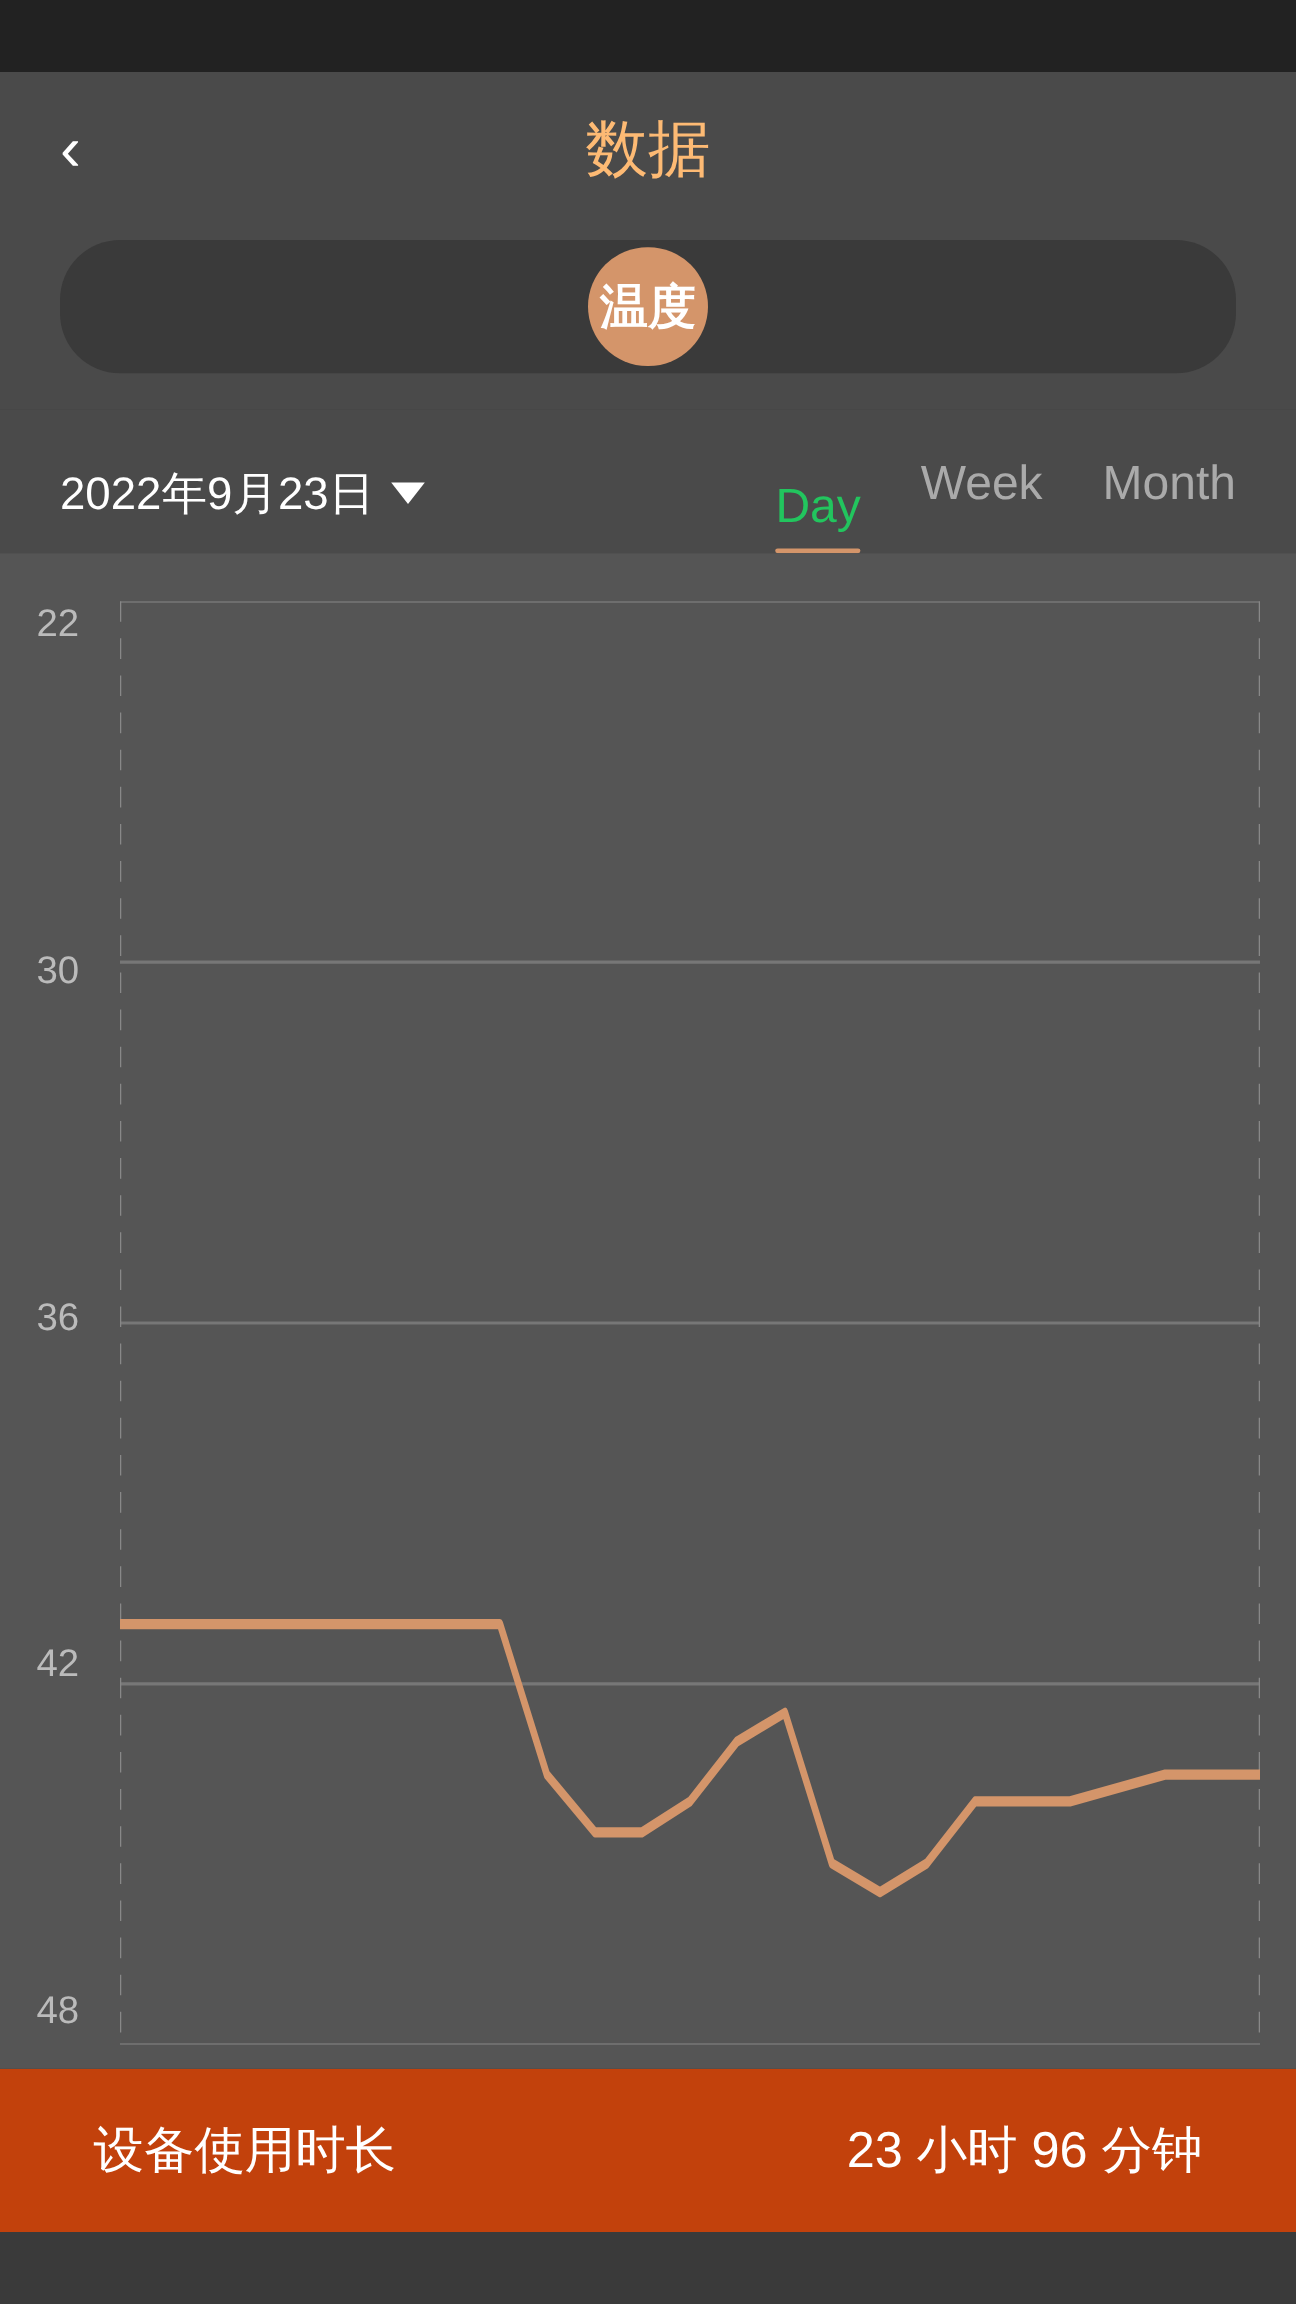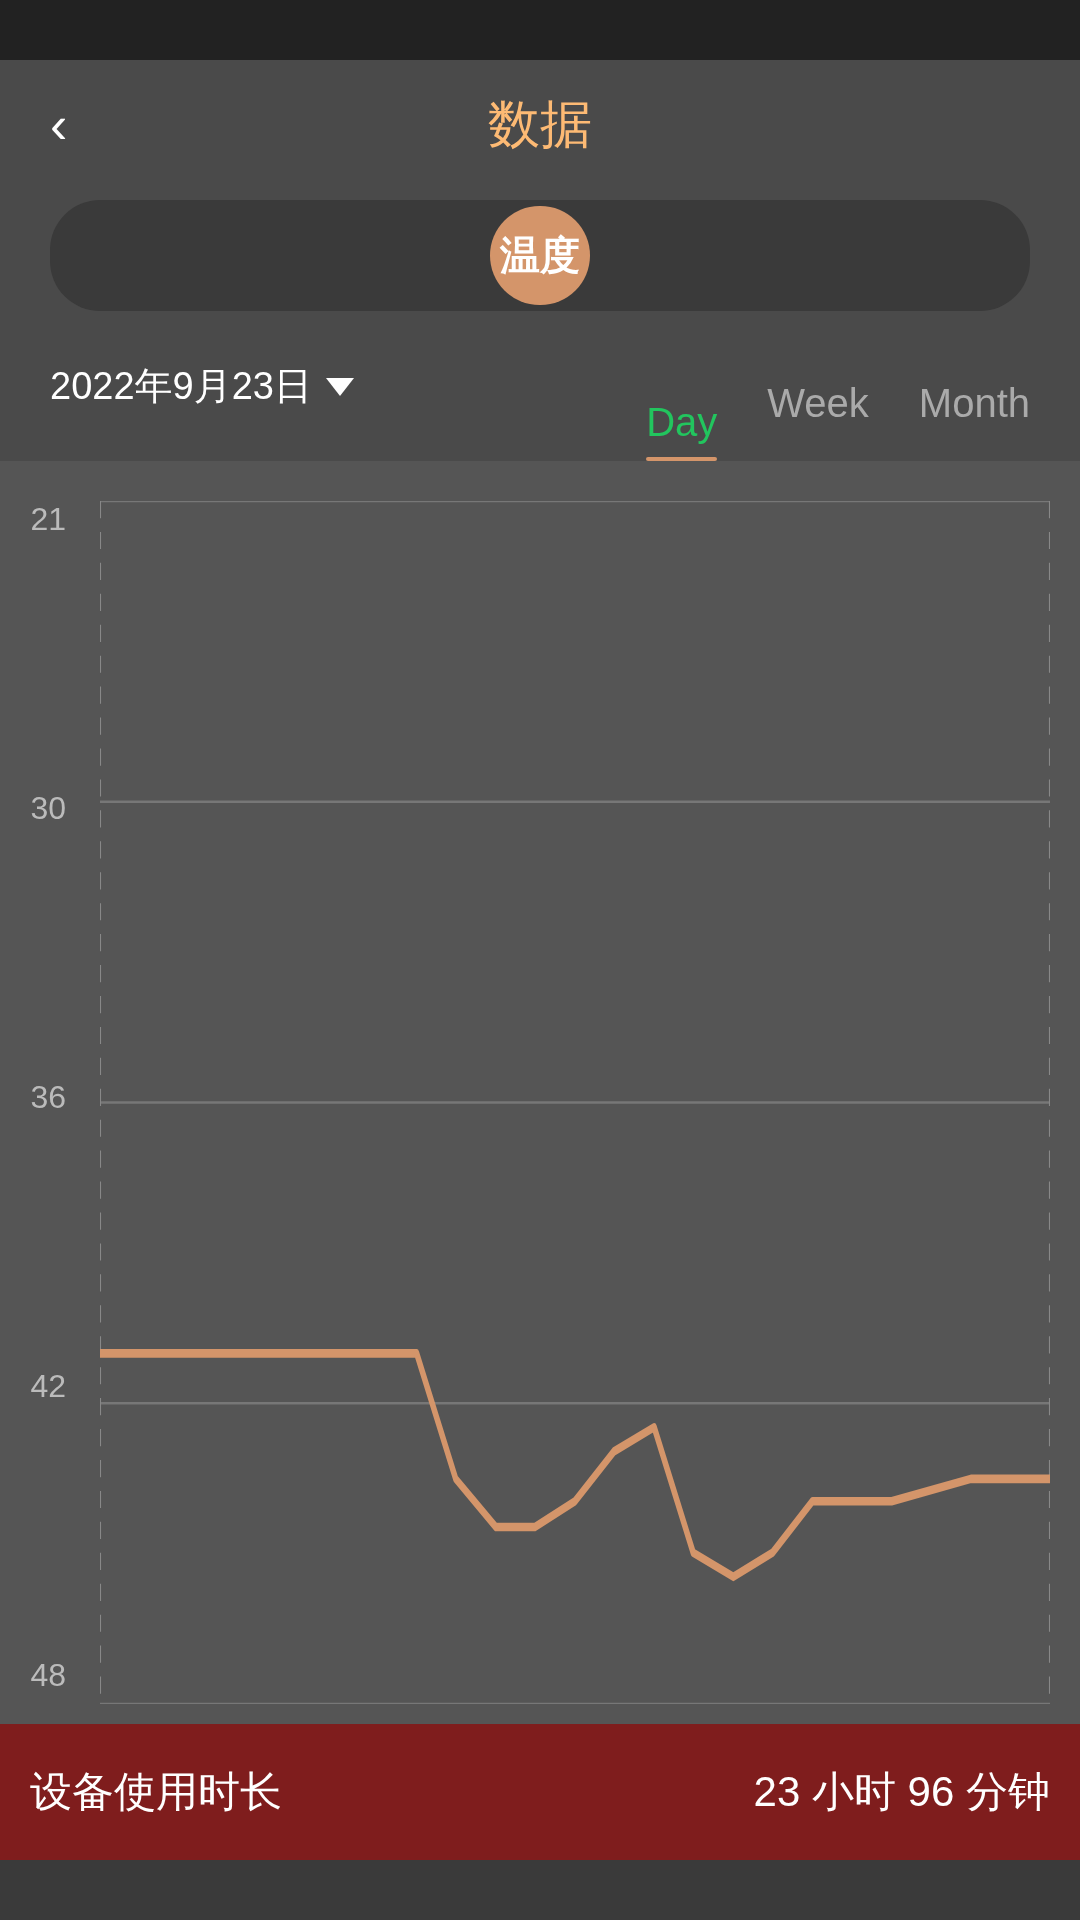--- a/index.html
+++ b/index.html
@@ -76,21 +76,21 @@
     .metric-tab.active {
       background: #d4956a;
       color: #fff;
       font-weight: 600;
     }
 
     .time-nav {
       background: #4a4a4a;
       padding: 20px 50px 0;
       display: flex;
-      align-items: flex-start;
+      align-items: center;
       flex-shrink: 0;
     }
 
     .date-selector {
       display: flex;
       align-items: center;
       gap: 14px;
       cursor: pointer;
     }
 
@@ -184,22 +184,22 @@
     }
 
     .chart-svg {
       width: 100%;
       height: 100%;
       position: absolute;
       top: 0; left: 0;
     }
 
     .footer {
-      background: #7f1d1d;
-      padding: 40px 30px;
+      background: #c2410c;
+      padding: 40px 78px;
       display: flex;
       align-items: flex-end;
       justify-content: space-between;
       flex-shrink: 0;
     }
 
     .footer-label {
       color: #fff;
       font-size: 42px;
       font-weight: 400;
@@ -246,21 +246,21 @@
 </div>
 
 <div class="chart-area">
   <div class="chart-inner">
 
     <div class="y-axis">
       <span class="y-label">48</span>
       <span class="y-label">42</span>
       <span class="y-label">36</span>
       <span class="y-label">30</span>
-      <span class="y-label">21</span>
+      <span class="y-label">22</span>
     </div>
 
     <div class="chart-plot">
       <svg class="chart-svg" viewBox="0 0 900 700" preserveAspectRatio="none">
 
         <line x1="0" y1="0" x2="900" y2="0" stroke="#777" stroke-width="1.5" stroke-dasharray="none"></line>
 
         <line x1="0" y1="175" x2="900" y2="175" stroke="#777" stroke-width="1.5"></line>
 
         <line x1="0" y1="350" x2="900" y2="350" stroke="#777" stroke-width="1.5"></line>

